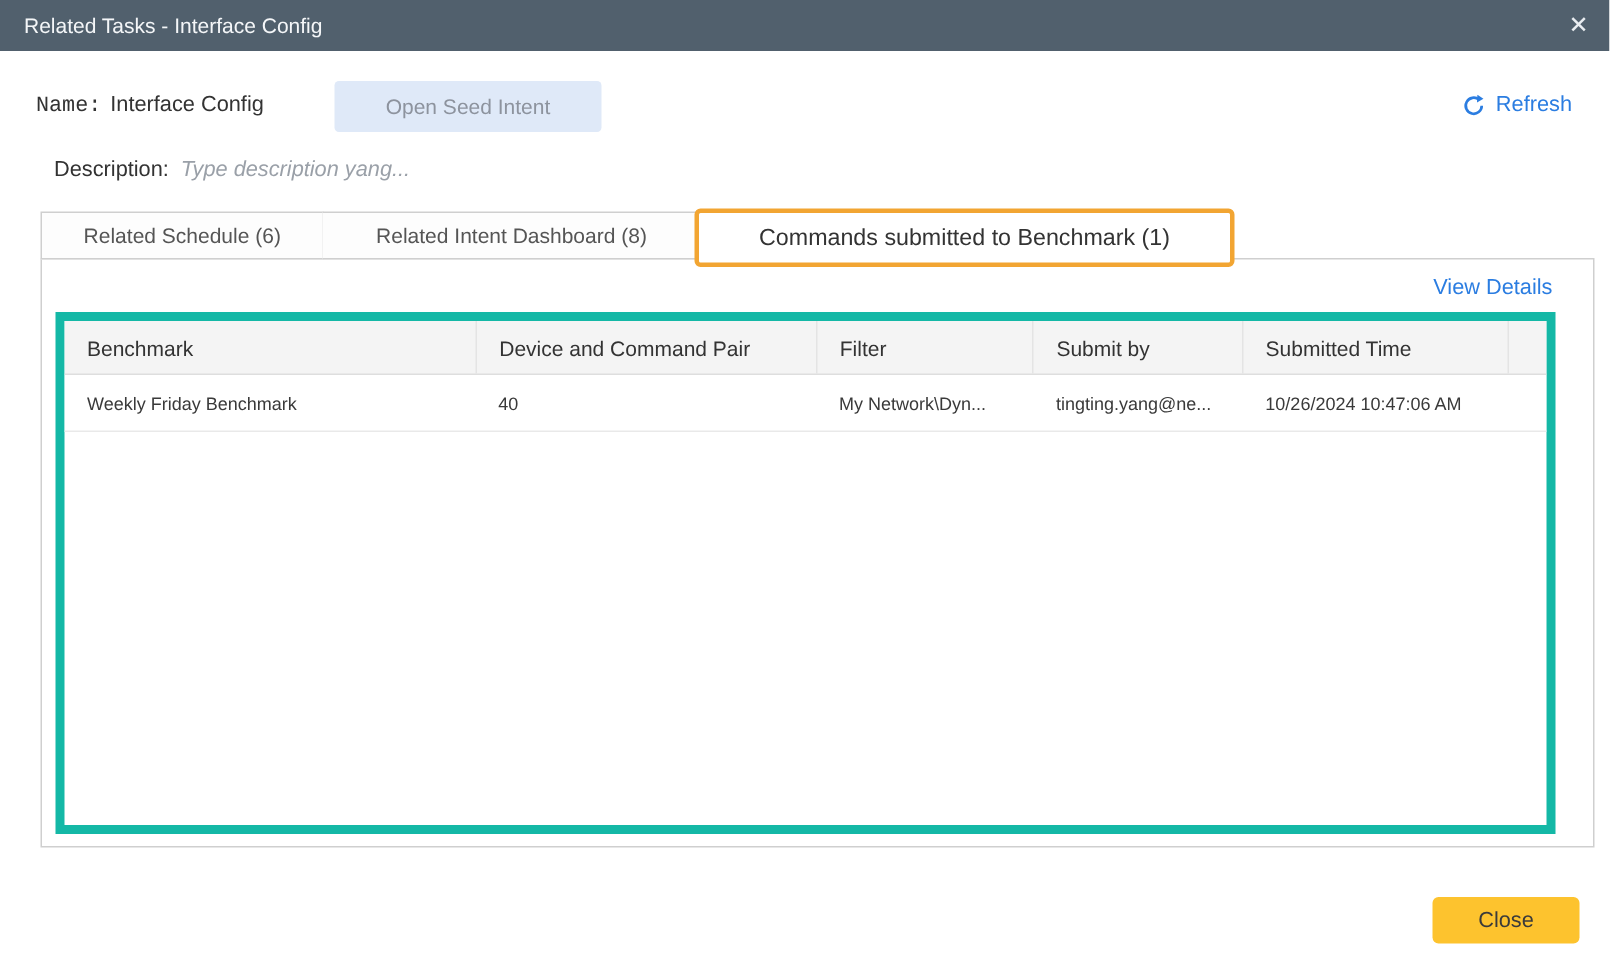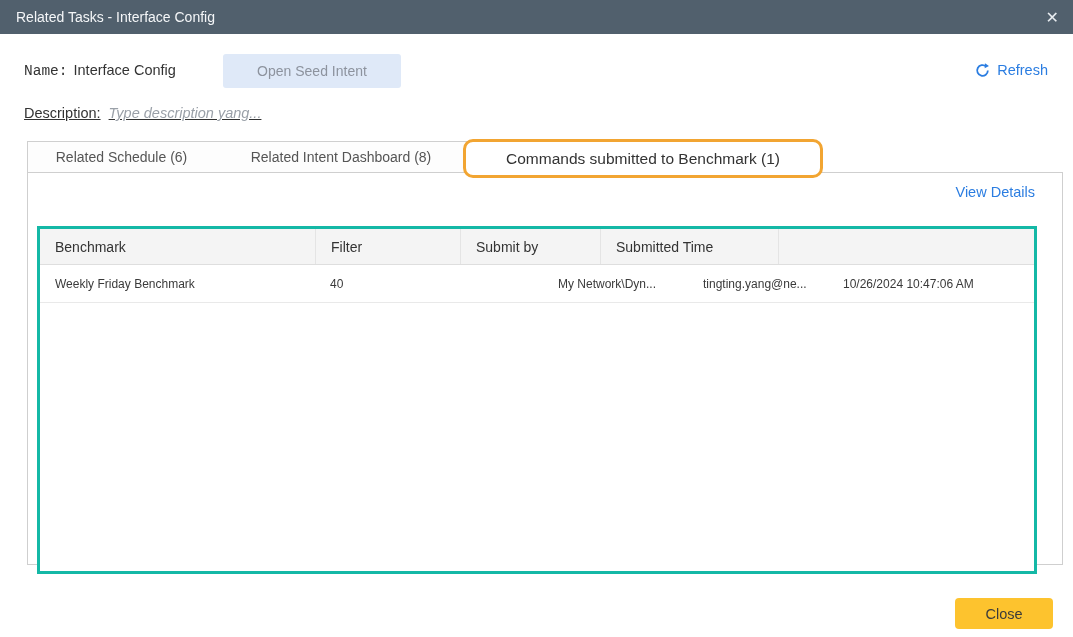--- a/index.html
+++ b/index.html
@@ -39,53 +39,53 @@
     margin-left: 16px;
   }
 
   .refresh-link {
     position: absolute; top: 62px; right: 25px;
     display: flex; align-items: center; gap: 7px;
     color: #2b7de1; font-size: 14.5px; cursor: pointer;
   }
 
   
-  .desc-row { position: absolute; top: 105px; left: 24px; font-size: 14.5px; display: flex; gap: 8px; text-decoration: underline; }
+  .desc-row { position: absolute; top: 105px; left: 36px; font-size: 14.5px; display: flex; gap: 8px; }
   .desc-placeholder { color: #9aa0a8; font-style: italic; cursor: text; }
 
   
   .tab {
     position: absolute; top: 141px; height: 32px;
     background: #fdfdfd; border: 1px solid #cfcfcf;
     display: flex; align-items: center; justify-content: center;
     font-size: 14px; color: #555; cursor: pointer; z-index: 1;
   }
   .tab.t1 { left: 27px;  width: 189px; }
   .tab.t2 { left: 215px; width: 253px; border-left: none; }
   .tab.active {
     top: 139px; left: 463px; width: 360px; height: 39px;
-    background: #ffffff; border: 3px solid #f2a532; border-radius: 10px;
+    background: #ffffff; border: 3px solid #f2a532; border-radius: 4px;
     font-size: 15.5px; color: #333; z-index: 3;
   }
 
   
   .panel {
     position: absolute; left: 27px; top: 172px; width: 1036px; height: 393px;
     background: #fff; border: 1px solid #cfcfcf; z-index: 0;
   }
 
   .view-details {
     position: absolute; top: 184px; right: 38px;
     color: #2b7de1; font-size: 14.5px; cursor: pointer; z-index: 2;
   }
 
   
   .grid {
-    position: absolute; left: 37px; top: 226px; width: 1000px; height: 348px;
-    border: 3px solid #14b8a6; background: #fff; z-index: 2; overflow: hidden;
+    position: absolute; left: 37px; top: 208px; width: 1000px; height: 348px;
+    border: 6px solid #14b8a6; background: #fff; z-index: 2; overflow: hidden;
   }
   .grid-header { display: flex; height: 36px; background: #f4f4f4; border-bottom: 1px solid #dedede; }
   .grid-header .cell {
     font-size: 14px; color: #333; padding: 0 10px 0 15px;
     display: flex; align-items: center;
     border-left: 1px solid #e4e4e4; overflow: hidden; white-space: nowrap;
   }
   .grid-header .cell:first-child { border-left: none; }
   .grid-row { display: flex; height: 38px; border-bottom: 1px solid #e9e9e9; background: #fff; cursor: pointer; }
   .grid-row .cell {
@@ -138,20 +138,21 @@
   <div class="tab t2">Related Intent Dashboard (8)</div>
   <div class="tab active">Commands submitted to Benchmark (1)</div>
 
   <div class="panel"></div>
 
   <div class="view-details">View Details</div>
 
   <div class="grid">
     <div class="grid-header">
       <div class="cell c0">Benchmark</div>
+      <div class="cell c1">Device and Command Pair</div>
       <div class="cell c2">Filter</div>
       <div class="cell c3">Submit by</div>
       <div class="cell c4">Submitted Time</div>
       <div class="cell c5"></div>
     </div>
     <div class="grid-row">
       <div class="cell c0">Weekly Friday Benchmark</div>
       <div class="cell c1">40</div>
       <div class="cell c2">My Network\Dyn...</div>
       <div class="cell c3">tingting.yang@ne...</div>

